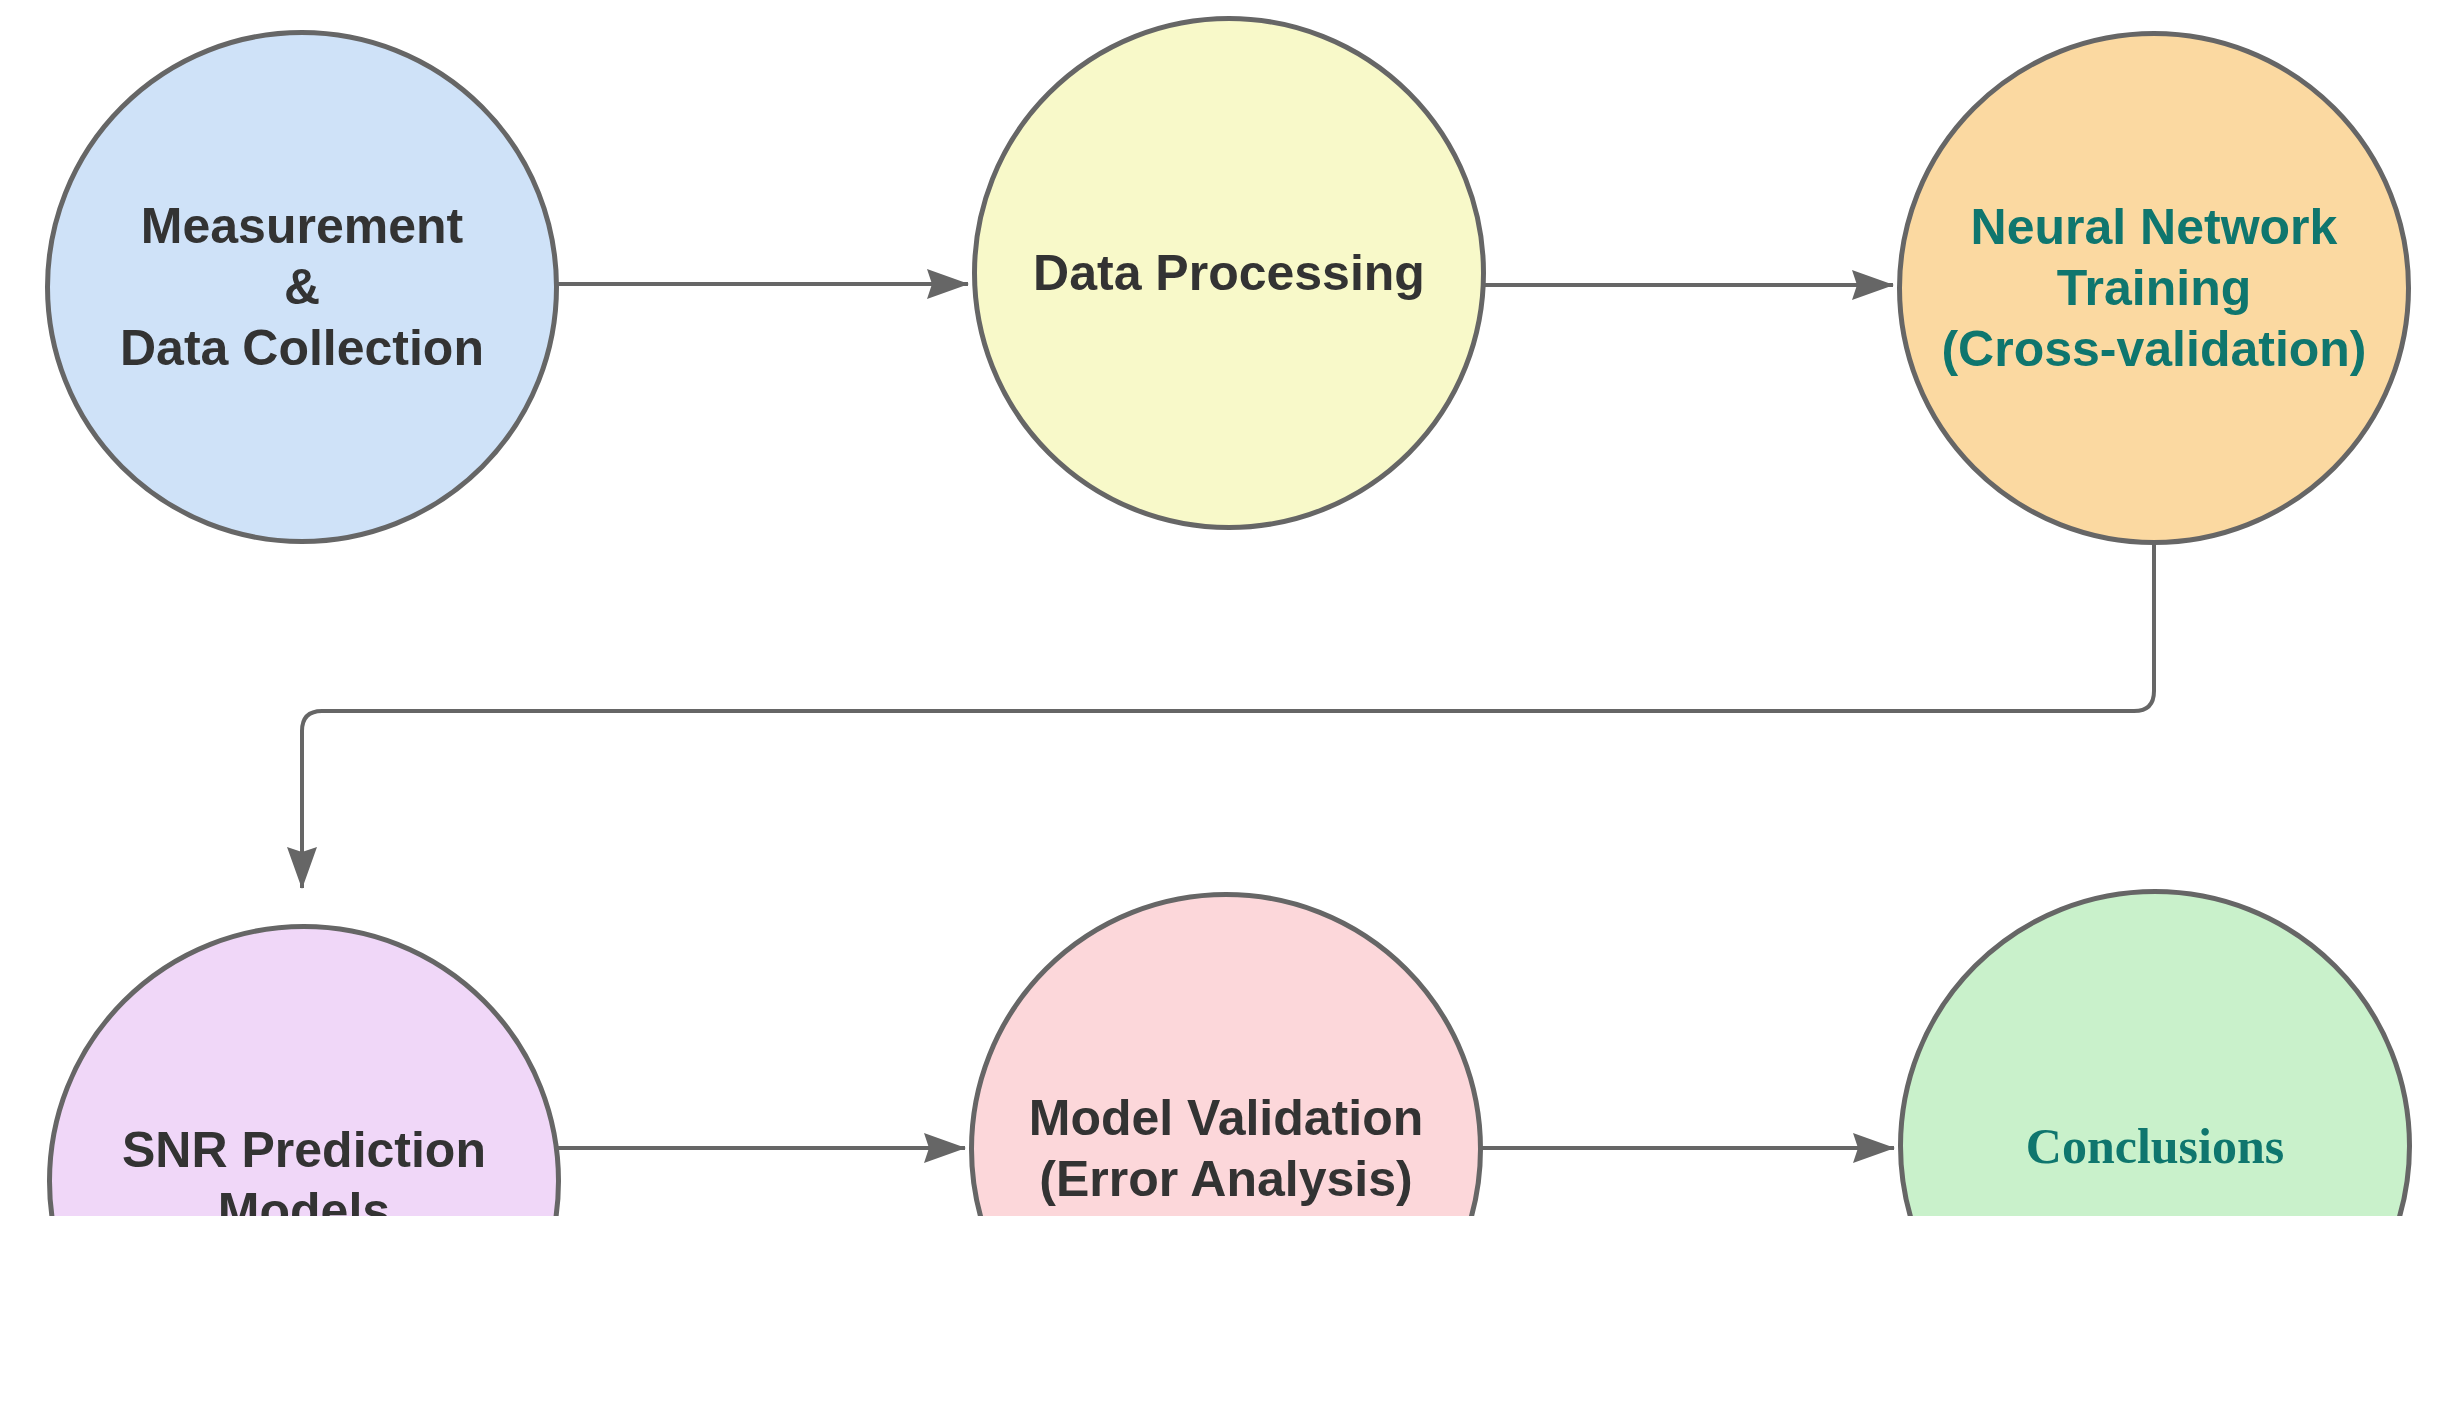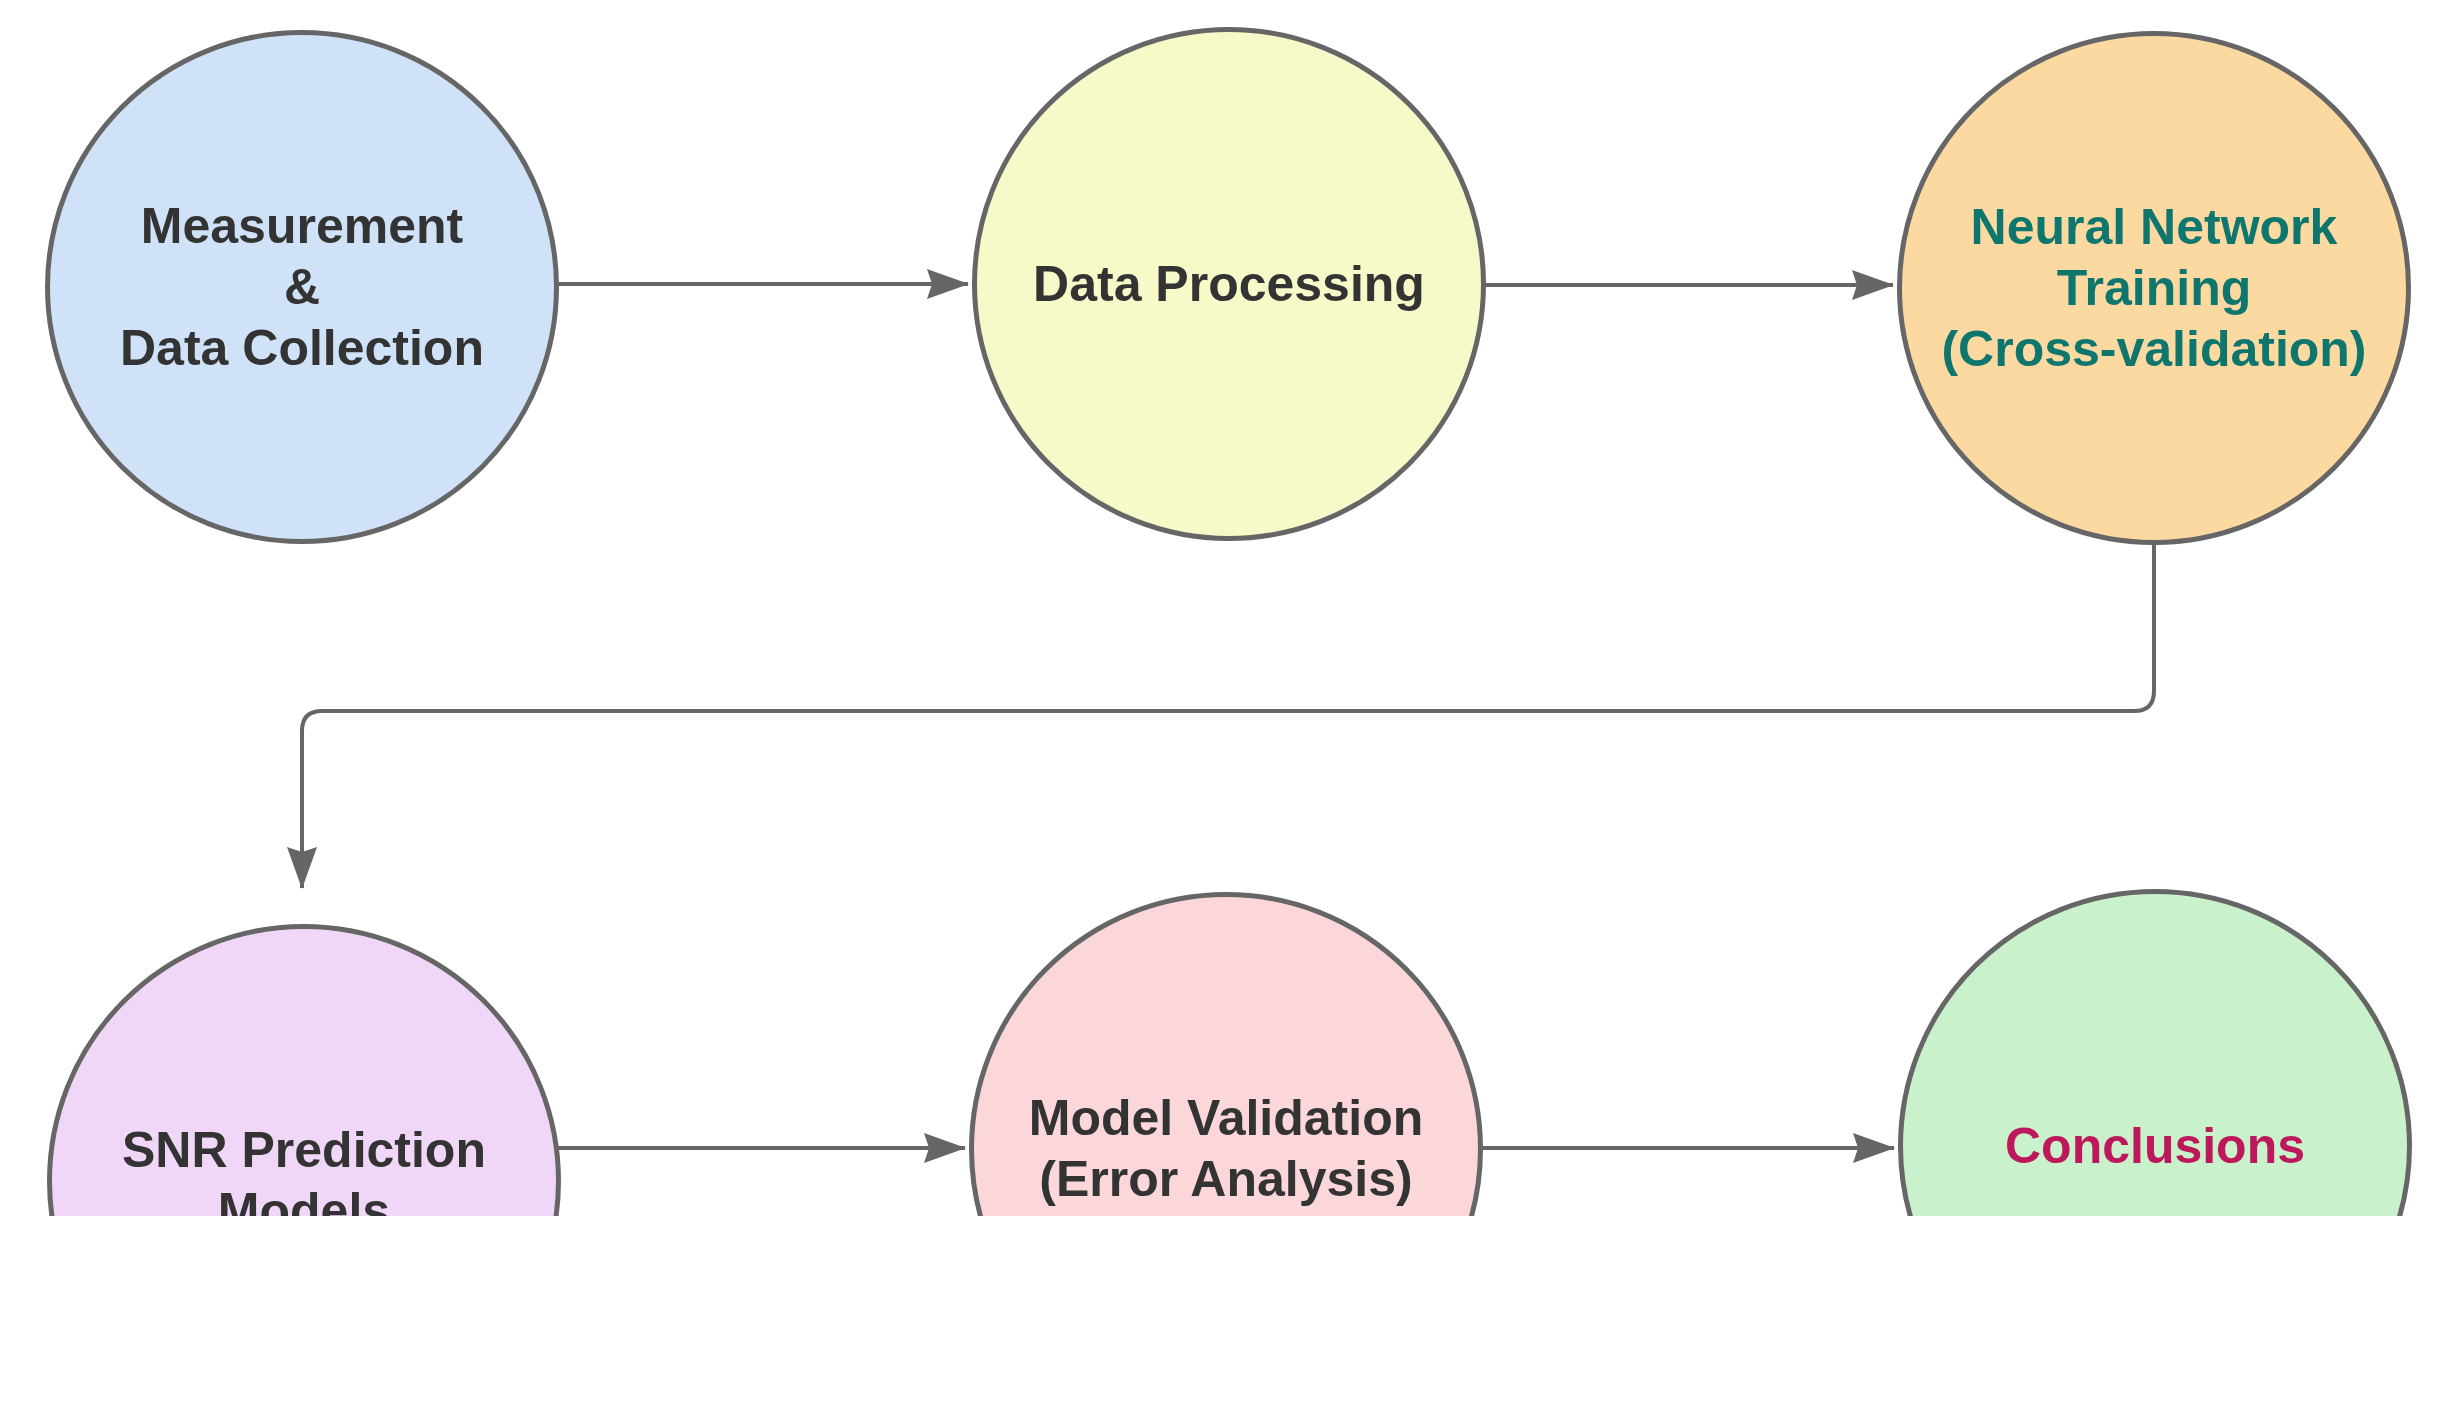--- a/index.html
+++ b/index.html
@@ -42,21 +42,21 @@
   }
   .node-label {
     white-space: pre-line;
     font-size: 50px;
     font-weight: bold;
     line-height: 1.22;
     color: #333333;
     padding: 0 30px;
   }
   .node-1 { left: 45px;   top: 30px;  }
-  .node-2 { left: 972px;  top: 27px; justify-content: center;  }
+  .node-2 { left: 972px;  top: 16px; justify-content: center;  }
   .node-3 { left: 1897px; top: 31px;  }
   .node-4 { left: 47px;   top: 924px; }
   .node-5 { left: 969px;  top: 892px; }
   .node-6 { left: 1898px; top: 889px; }
 </style>
 </head>
 <body>
 
 <div class="canvas">
 
@@ -98,16 +98,16 @@
     <span class="node-label" style="color: rgb(51, 51, 51);">SNR Prediction
 Models</span>
   </div>
 
   <div class="node node-5" style="background-color: rgb(252, 215, 218); border-color: rgb(102, 102, 102);">
     <span class="node-label" style="color: rgb(51, 51, 51);">Model Validation
 (Error Analysis)</span>
   </div>
 
   <div class="node node-6" style="background-color: rgb(201, 241, 203); border-color: rgb(102, 102, 102);">
-    <span class="node-label" style="color: #be185d;">Conclusions</span>
+    <span class="node-label" style="color: #0f766e; font-family: Liberation Serif, serif;">Conclusions</span>
   </div>
 
 </div>
 
 </body></html>

